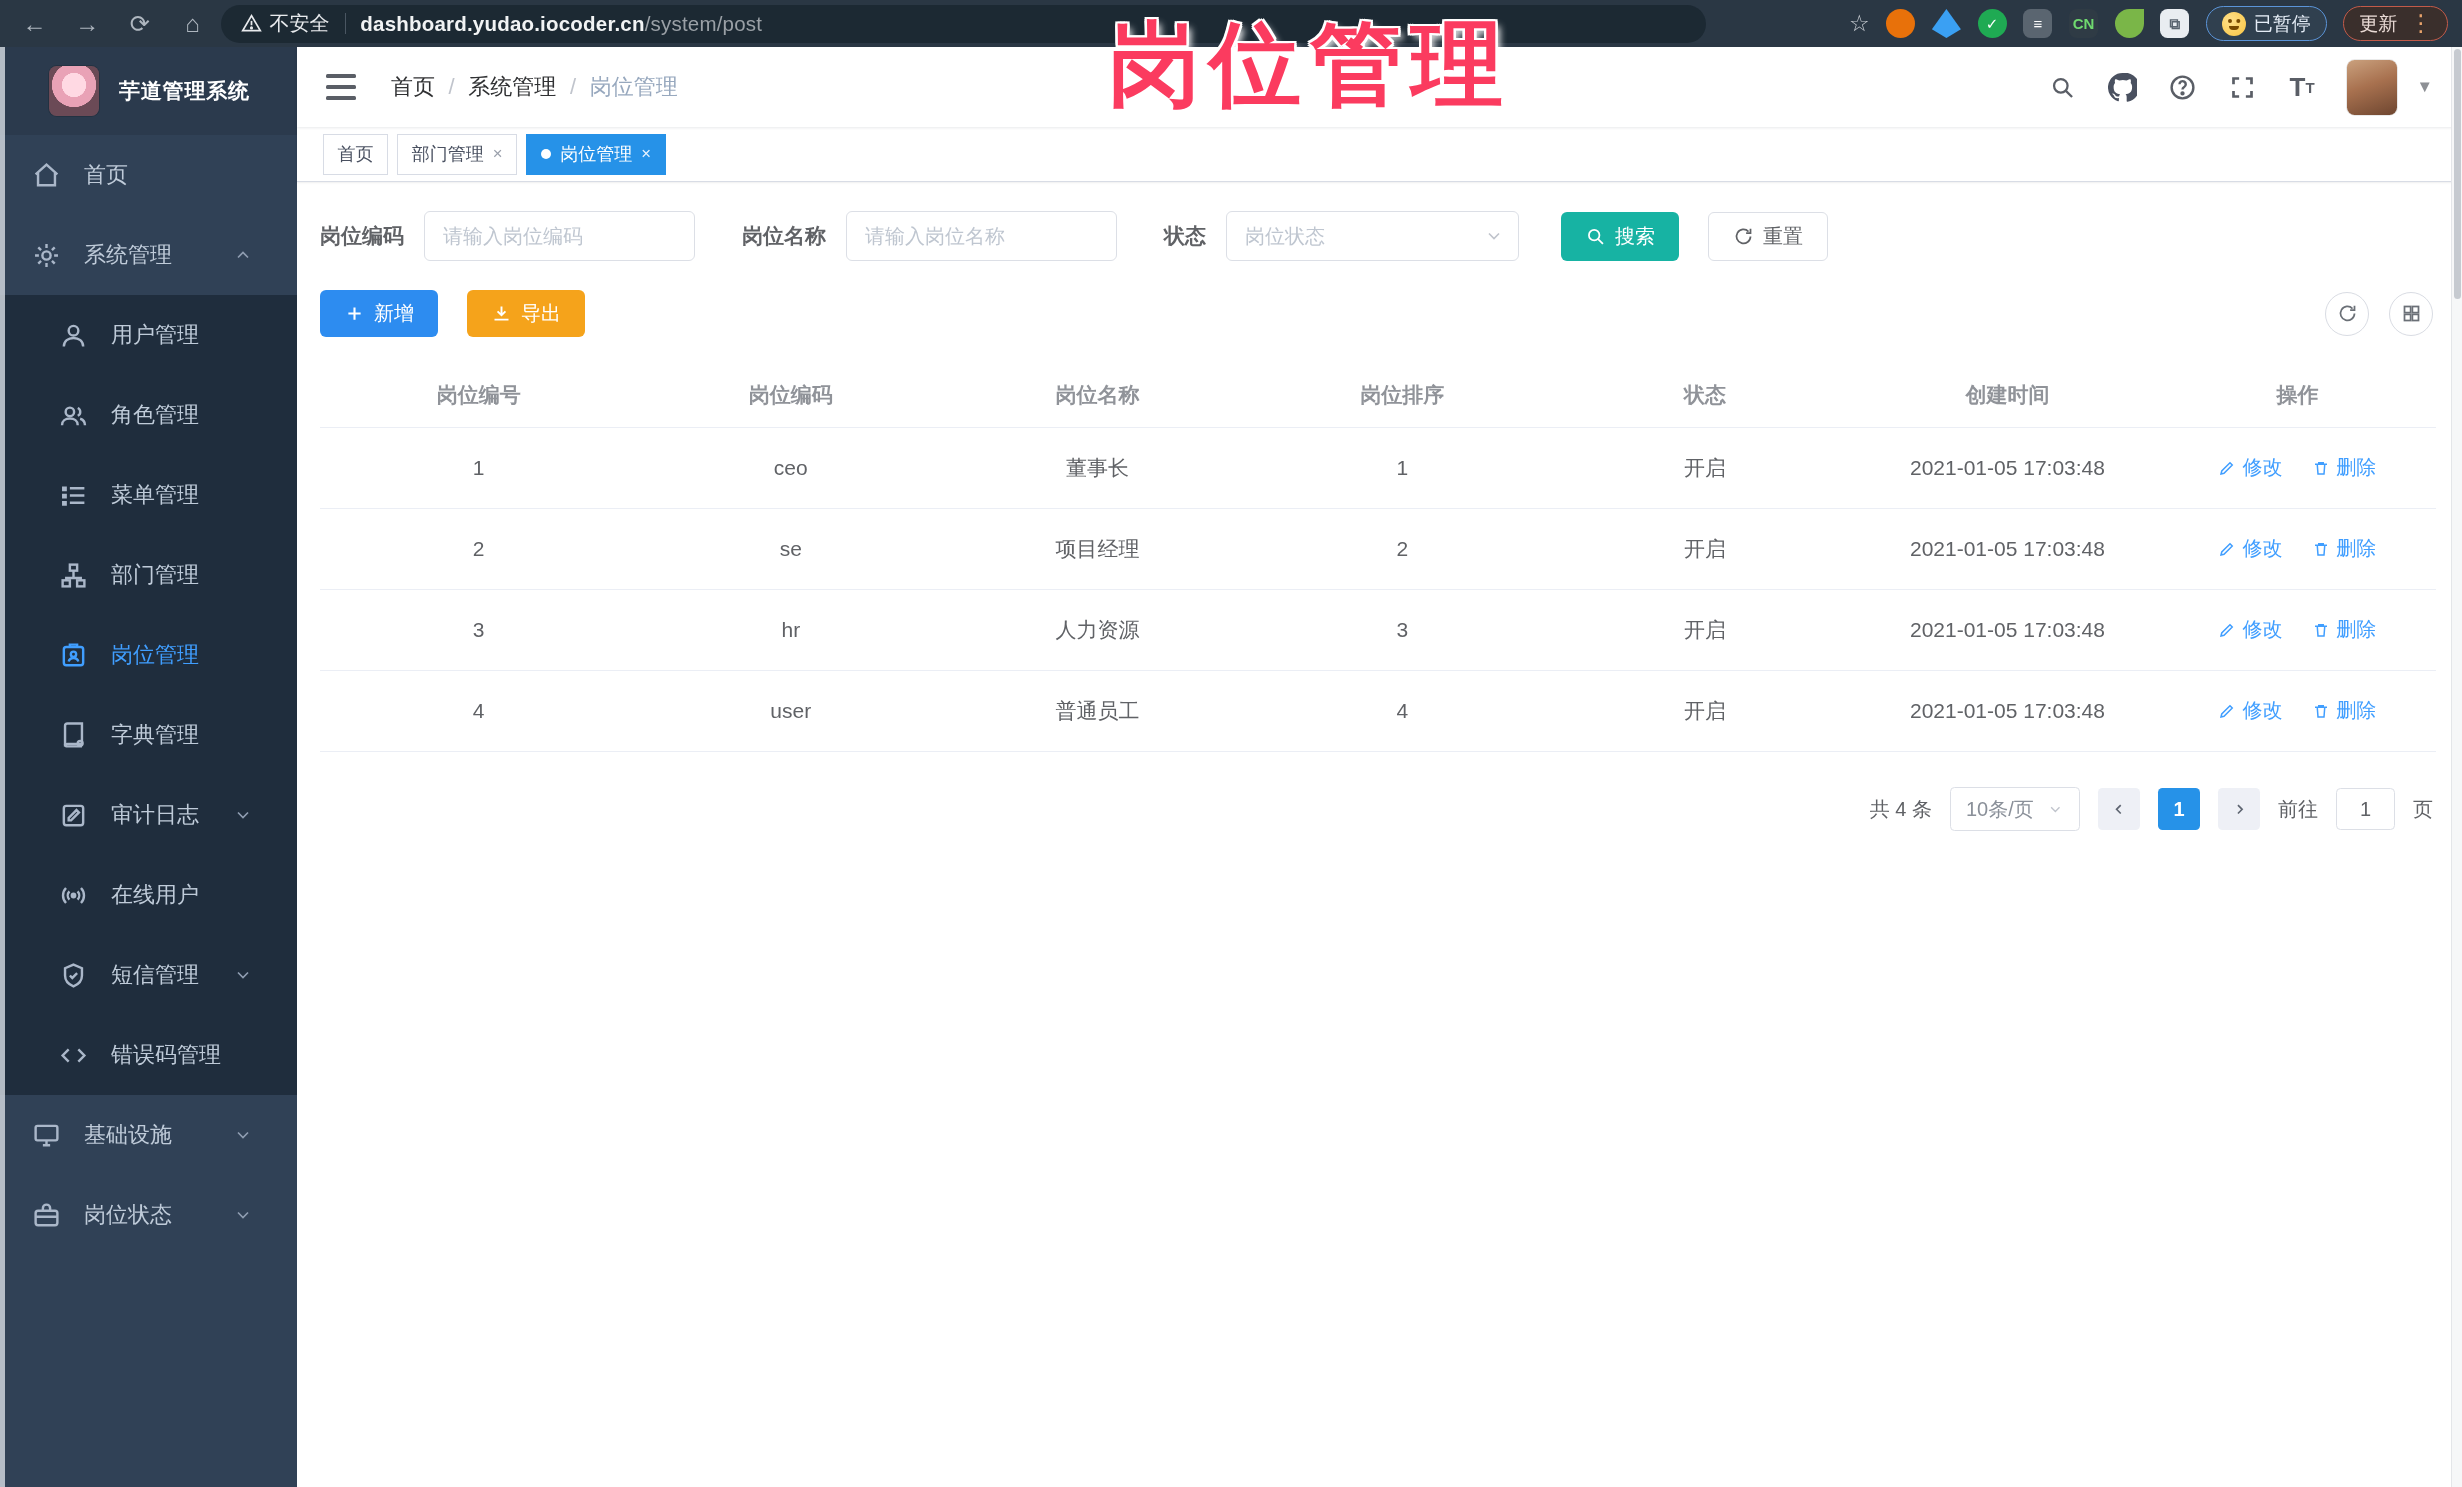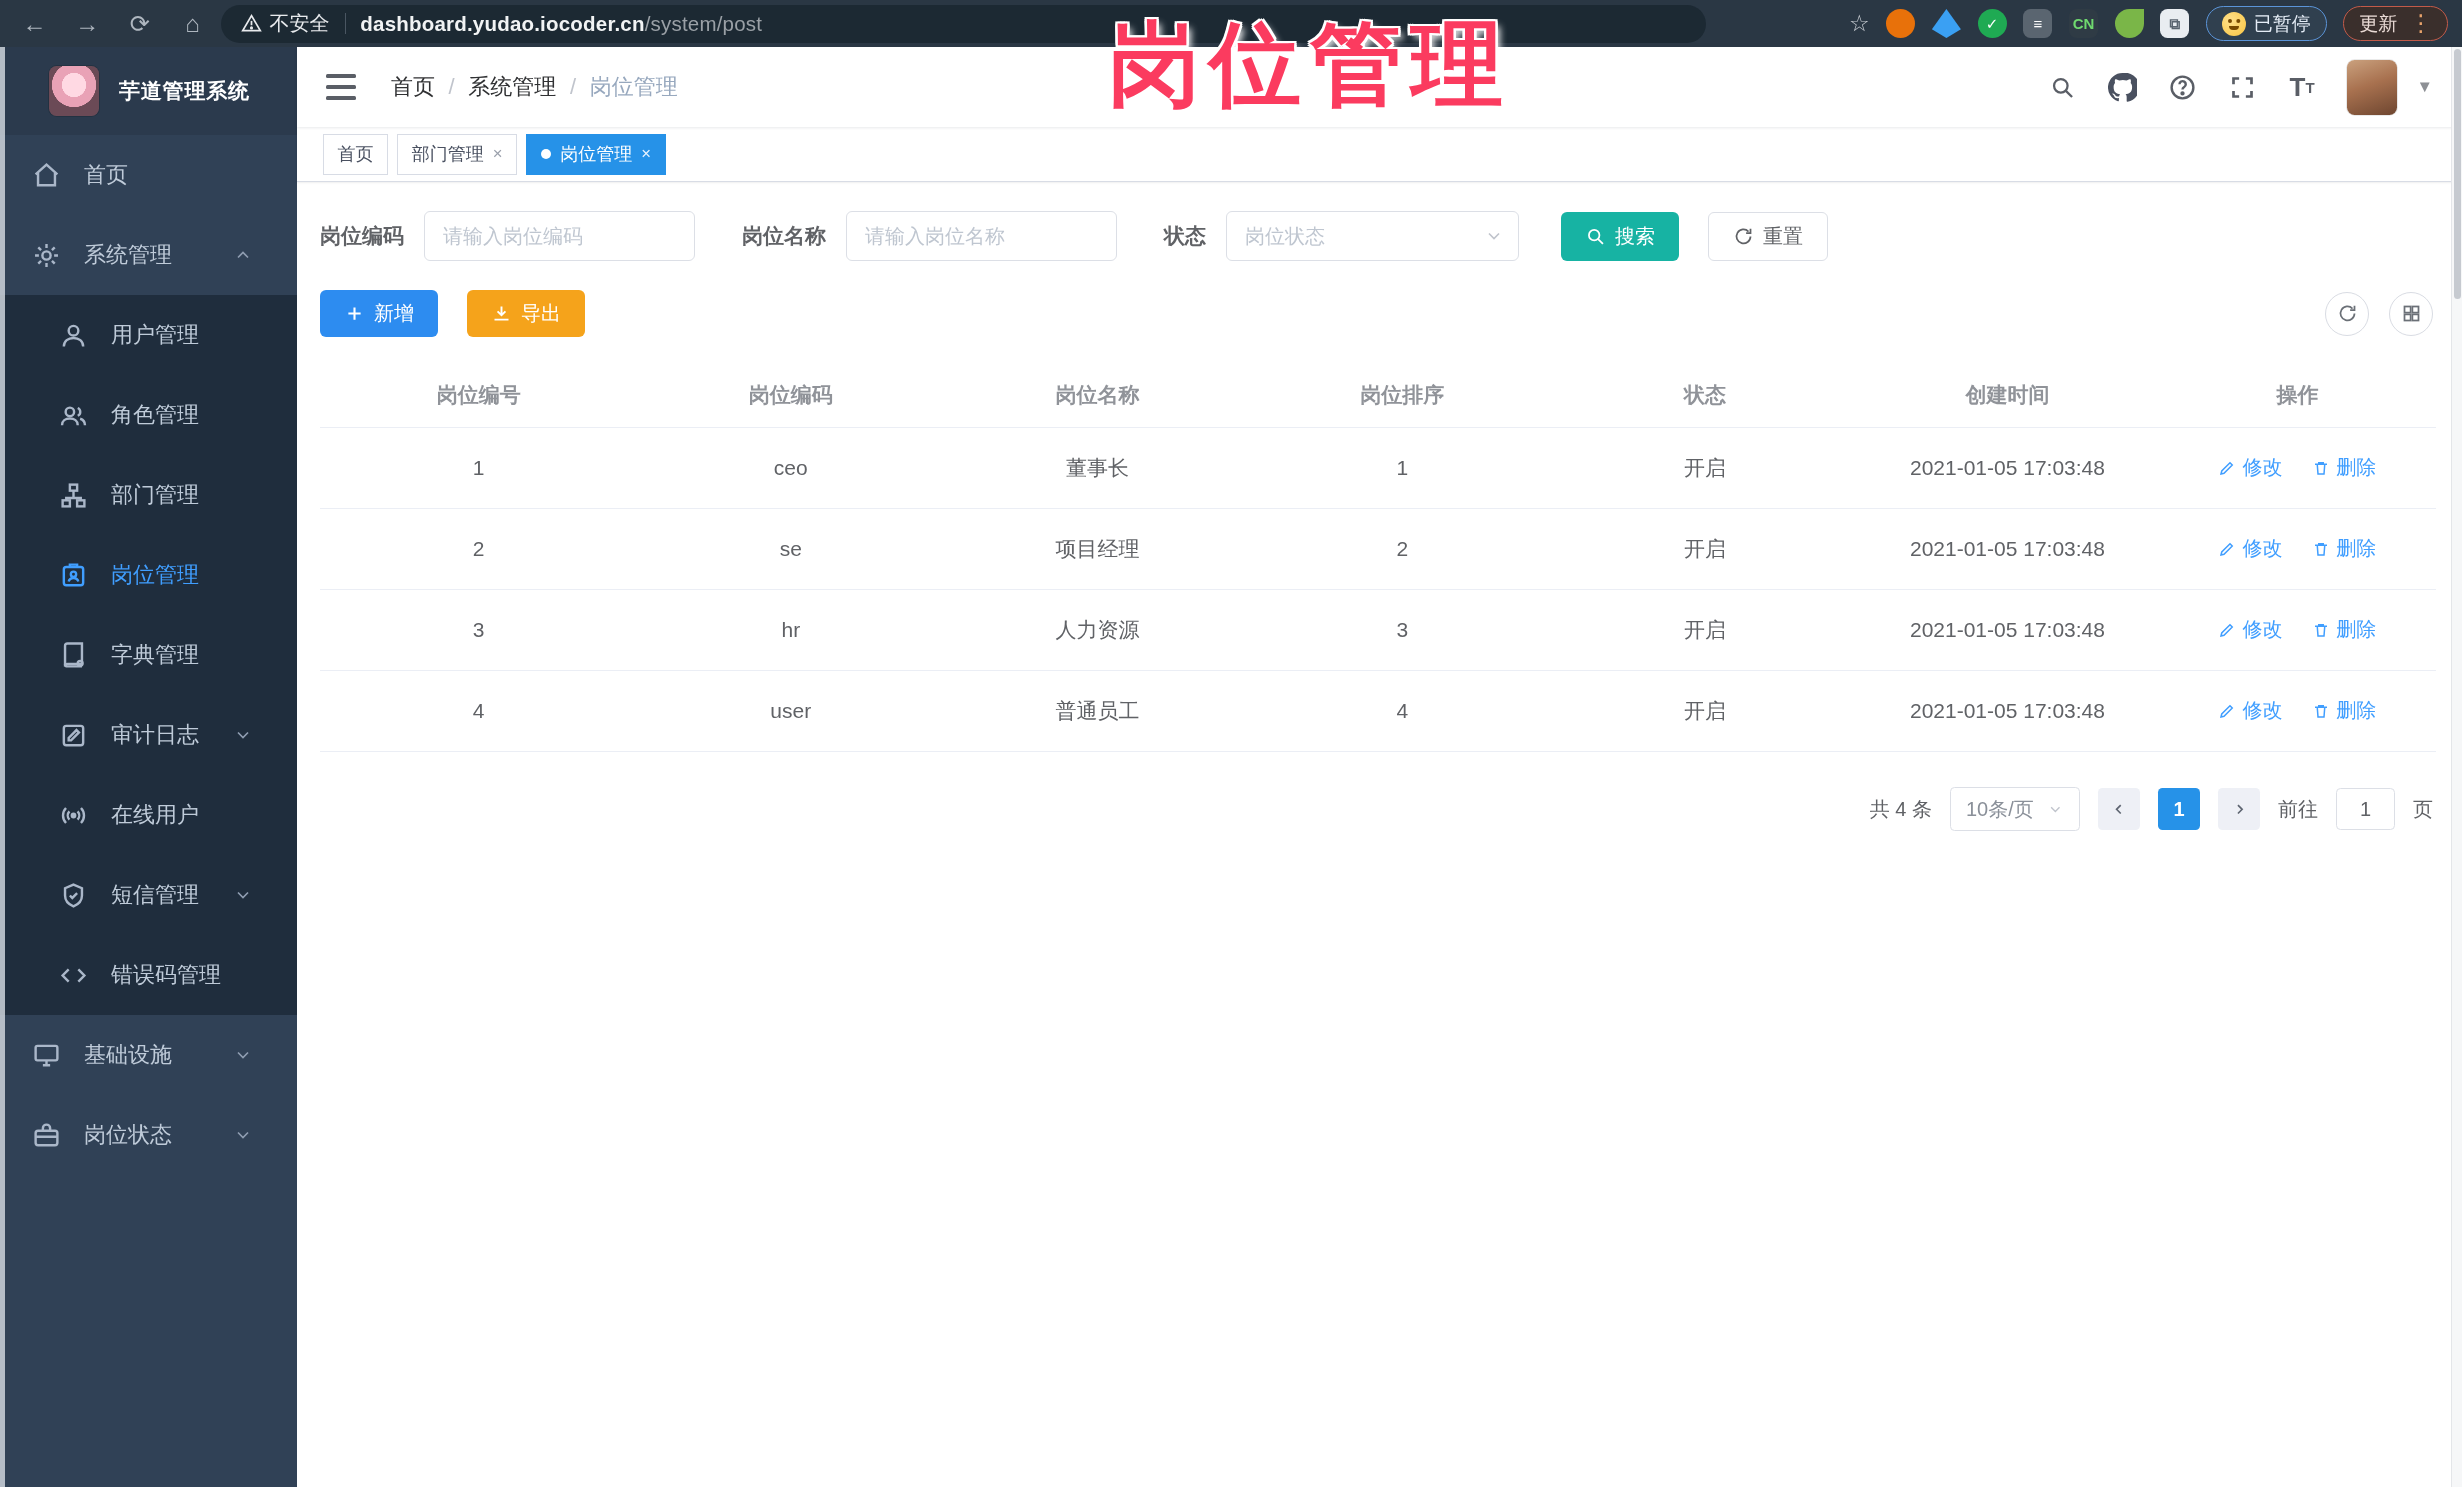--- a/index.html
+++ b/index.html
@@ -199,20 +199,27 @@
             <svg class="ic" viewBox="0 0 24 24" fill="none" stroke="currentColor" stroke-width="2">
                 <circle cx="9" cy="9" r="3.5"></circle>
                 <path d="M2.5 20c0-3.6 2.9-5.5 6.5-5.5s6.5 1.9 6.5 5.5"></path>
                 <path d="M15.5 5.8a3.5 3.5 0 0 1 0 6.4"></path>
                 <path d="M17.5 14.7c2.4.7 4 2.5 4 5.3"></path>
               </svg>
             <span class="lbl">角色管理</span>
           </div>
           <div class="mitem">
             <svg class="ic" viewBox="0 0 24 24" fill="none" stroke="currentColor" stroke-width="2">
+                <path d="M9 6h12M9 12h12M9 18h12"></path>
+                <path d="M3.5 5.5h2v2h-2zM3.5 11.5h2v2h-2zM3.5 17.5h2v2h-2z" fill="currentColor"></path>
+              </svg>
+            <span class="lbl">菜单管理</span>
+          </div>
+          <div class="mitem">
+            <svg class="ic" viewBox="0 0 24 24" fill="none" stroke="currentColor" stroke-width="2">
                 <rect x="9" y="3" width="6" height="5"></rect>
                 <rect x="3" y="16" width="6" height="5"></rect>
                 <rect x="15" y="16" width="6" height="5"></rect>
                 <path d="M12 8v4M6 16v-2h12v2M12 12v2"></path>
               </svg>
             <span class="lbl">部门管理</span>
           </div>
           <div class="mitem active">
             <svg class="ic" viewBox="0 0 24 24" fill="none" stroke="currentColor" stroke-width="2">
                 <rect x="4" y="5" width="16" height="15" rx="2"></rect>

